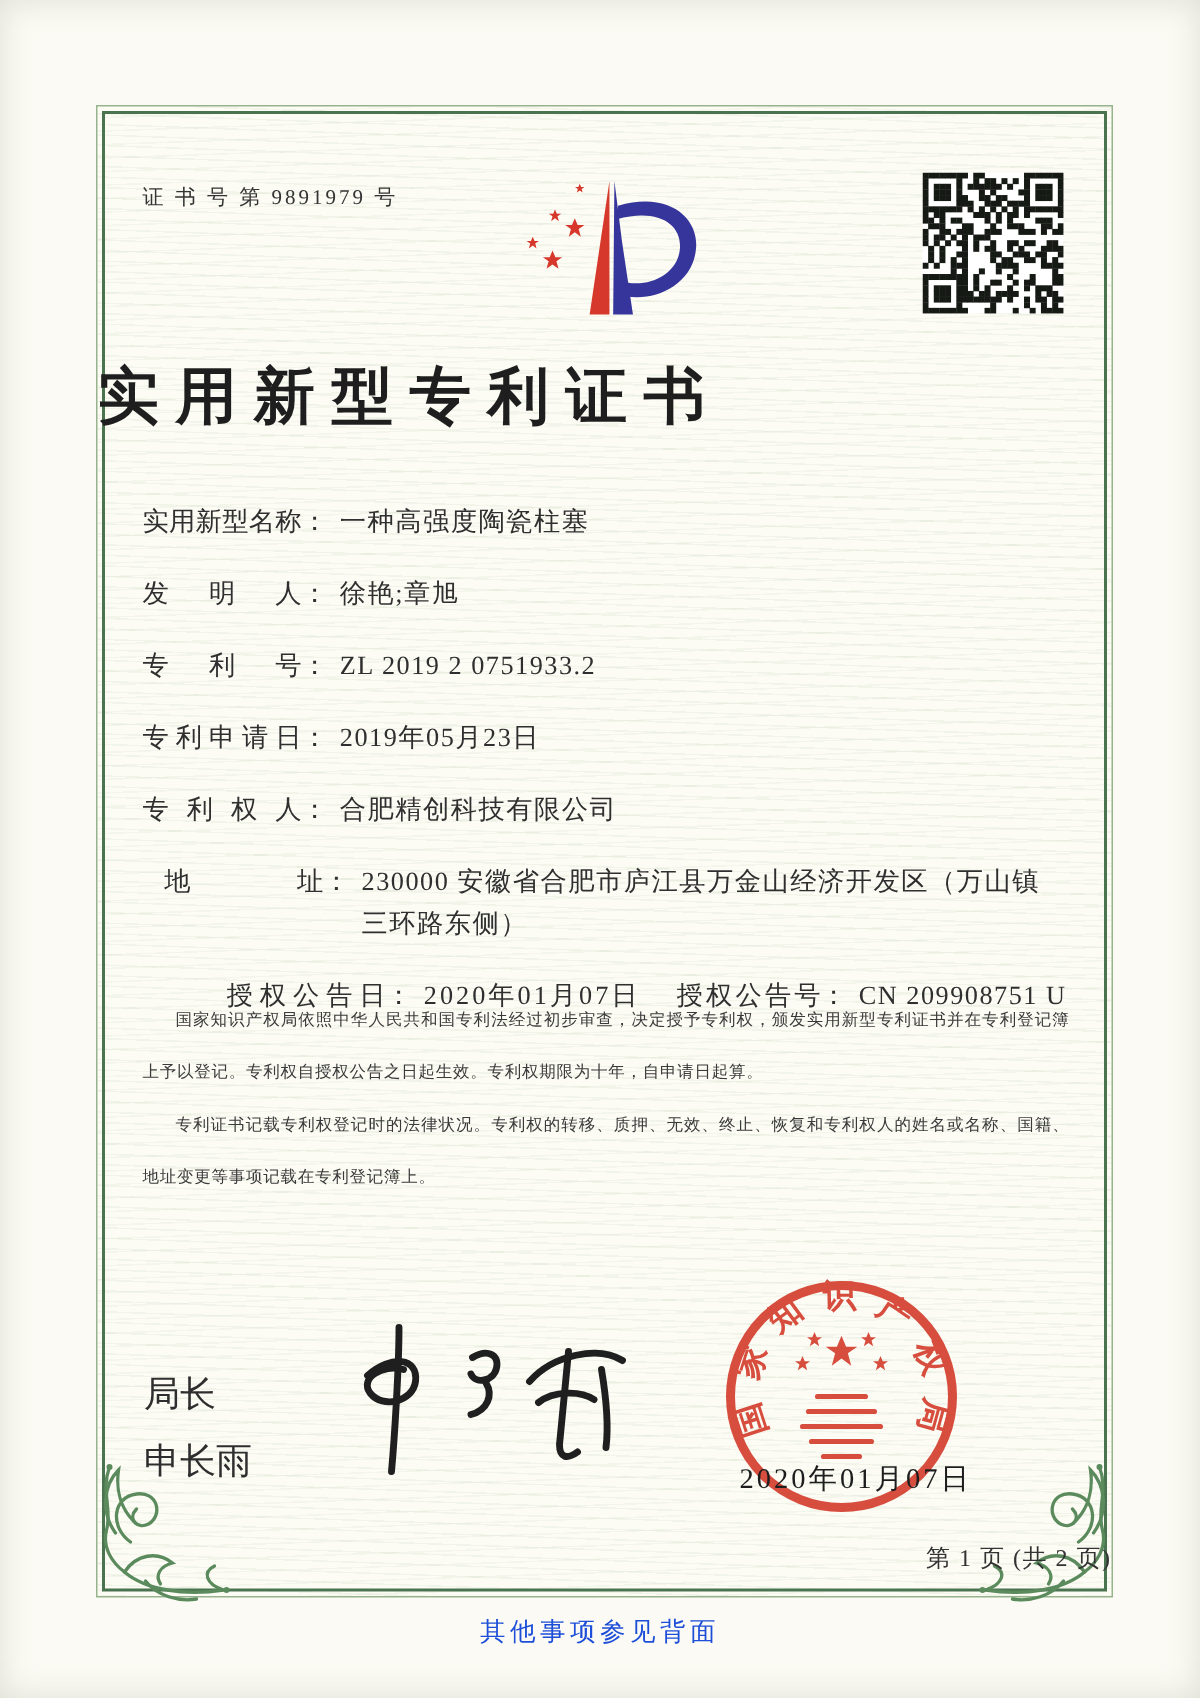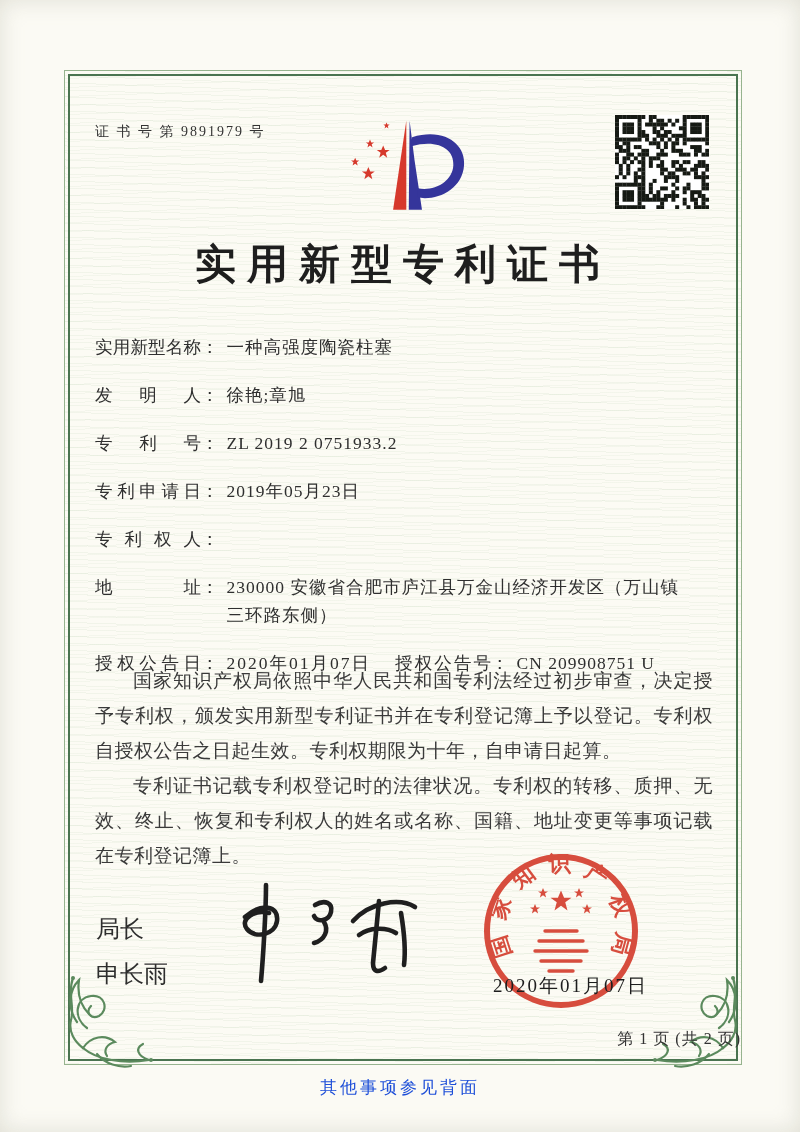--- a/index.html
+++ b/index.html
@@ -21,34 +21,34 @@
   }
   .frame-inner{position:absolute;inset:3px;border:2px solid #4a7450;pointer-events:none;}
   .corner-orn{position:absolute;width:118px;height:104px;bottom:-12px;}
   .corner-orn.left{left:-12px;}
   .corner-orn.right{right:-12px;transform:scaleX(-1);}
   
   .cert-no{position:absolute;left:30px;top:52px;font-size:14px;letter-spacing:2px;color:#333;}
   .logo{position:absolute;left:272px;top:34px;width:132px;height:122px;}
   .qr{position:absolute;right:32px;top:44px;width:94px;height:94px;}
   .title{
-    position:absolute;left:0;top:166px;width:100%;margin:0;text-align:center;
+    position:absolute;left:0;top:166px;width:100%;margin:0;
     font-size:41px;font-weight:700;letter-spacing:11px;color:#1e1e1e;
   }
   
   .fields{position:absolute;left:30px;top:262px;width:616px;font-size:17.5px;color:#2f2f2f;}
-  .frow{display:flex;align-items:flex-start;line-height:28px;margin-bottom:20px;}
+  .frow{display:flex;align-items:flex-start;line-height:28px;margin-bottom:20px;justify-content:flex-end;}
   .flabel{display:inline-block;width:106px;text-align:justify;text-align-last:justify;flex:0 0 106px;}
   .colon{flex:0 0 auto;margin-right:8px;}
   .fvalue{flex:1 1 auto;letter-spacing:1px;}
   .frow.grant{margin-bottom:0;}
   .grant-group2{display:flex;margin-left:24px;}
   .grant-group2 .flabel{width:96px;flex-basis:96px;}
   
-  .body-text{position:absolute;left:30px;top:592px;width:618px;font-size:19px;line-height:35px;color:#3a3a3a;}
+  .body-text{position:absolute;left:30px;top:592px;width:618px;font-size:11px;line-height:35px;color:#3a3a3a;}
   .body-text p{margin:0;text-indent:2em;text-align:justify;letter-spacing:.5px;}
   
   .sig-block{position:absolute;left:31px;top:842px;font-family:"Liberation Sans","DejaVu Sans",sans-serif;font-size:24px;color:#2e2e2e;}
   .sig-block div{margin-bottom:13px;}
   .sig-svg{position:absolute;left:146px;top:806px;width:216px;height:108px;}
   .seal{position:absolute;left:414px;top:778px;width:164px;height:164px;opacity:.92;}
   .seal-date{position:absolute;left:428px;top:902px;font-size:19px;letter-spacing:2px;color:#1d1d1d;}
   .page-num{position:absolute;left:0;top:958px;width:100%;text-align:right;font-size:16px;letter-spacing:1px;color:#333;}
   .back-note{position:absolute;left:0;top:1076px;width:100%;text-align:center;font-size:17px;letter-spacing:3px;color:#1d4ed8;}
 </style>
@@ -447,20 +447,21 @@
       <span class="fvalue">ZL 2019 2 0751933.2</span>
     </div>
     <div class="frow">
       <span class="flabel">专利申请日</span>
         <span class="colon">：</span>
       <span class="fvalue">2019年05月23日</span>
     </div>
     <div class="frow">
       <span class="flabel">专利权人</span>
         <span class="colon">：</span>
+      <span class="fvalue">合肥精创科技有限公司</span>
     </div>
     <div class="frow">
       <span class="flabel">地址</span>
         <span class="colon">：</span>
       <span class="fvalue" style="max-width:470px">230000 安徽省合肥市庐江县万金山经济开发区（万山镇三环路东侧）</span>
     </div>
     <div class="frow grant">
       <span class="flabel">授权公告日</span>
         <span class="colon">：</span>
       <span style="letter-spacing:2px">2020年01月07日</span>

